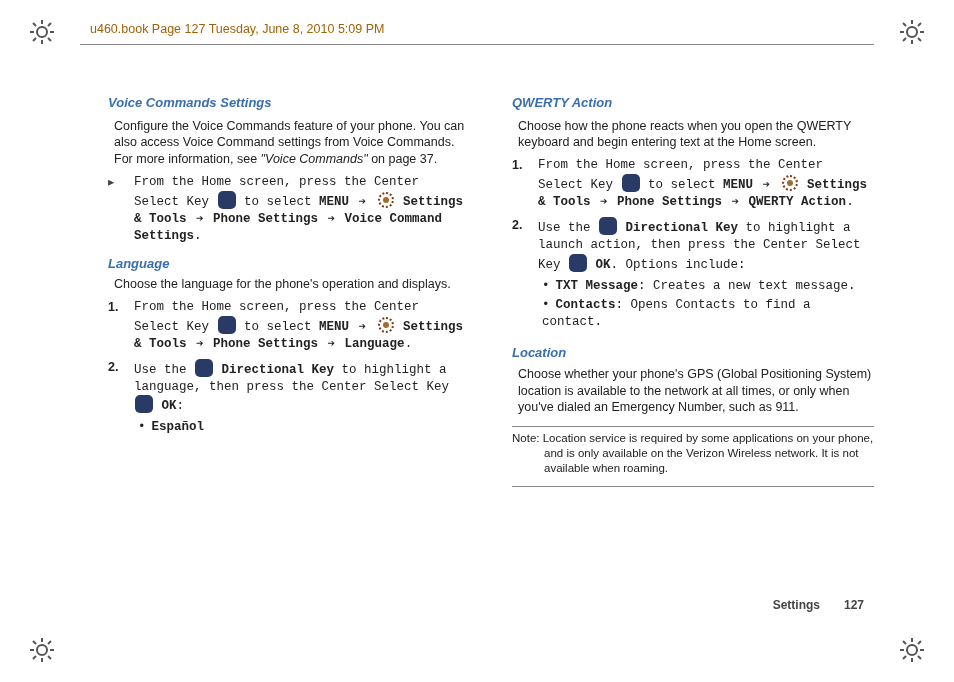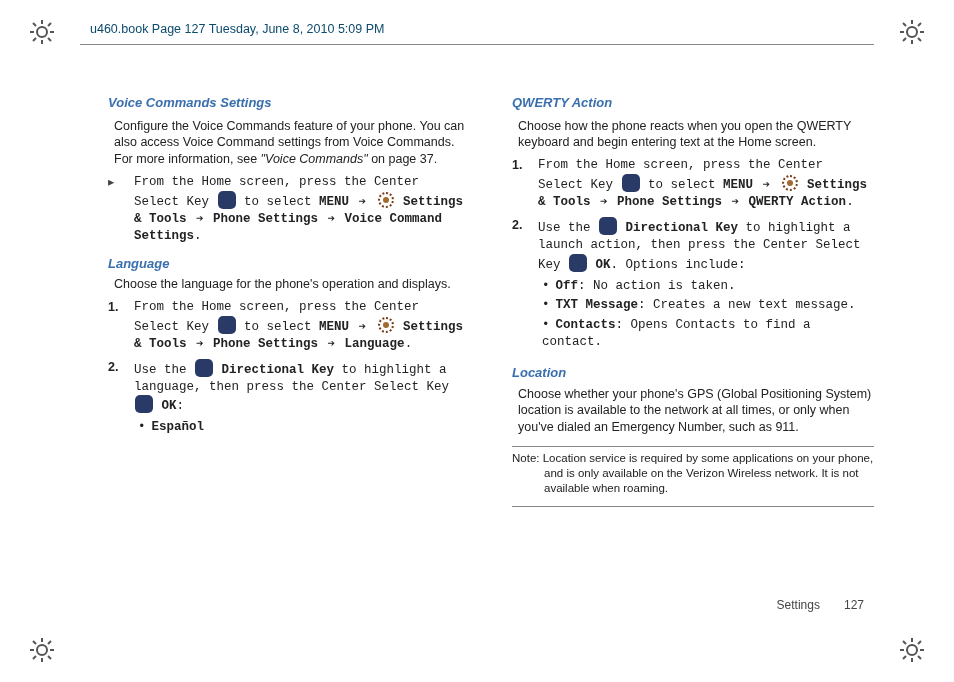--- a/index.html
+++ b/index.html
@@ -20,21 +20,21 @@
   .gear svg { width: 100%; height: 100%; }
   .gtl { top: 20px; left: 30px; }
   .gtr { top: 20px; right: 30px; }
   .gbl { bottom: 20px; left: 30px; }
   .gbr { bottom: 20px; right: 30px; }
   .page-header {
     position: absolute;
     top: 22px;
     left: 90px;
     font-size: 12.5px;
-    color: #0c4a6e;
+    color: #a16207;
   }
   .header-rule {
     position: absolute;
     top: 44px;
     left: 80px;
     right: 80px;
     border-top: 1px solid #888;
   }
   .content {
     position: absolute;
@@ -141,20 +141,21 @@
     padding-left: 32px;
     text-indent: -32px;
   }
   .note-label { font-weight: normal; }
   .footer {
     position: absolute;
     bottom: 70px;
     right: 90px;
     font-size: 12px;
     color: #444;
+    font-weight: bold;
   }
   .footer-label {
     margin-right: 24px;
   }
 </style>
 </head>
 <body>
 
 <div class="gear gtl"><svg viewBox="0 0 24 24">
       <circle cx="12" cy="12" r="5" fill="none" stroke="#555" stroke-width="2"></circle>
@@ -256,21 +257,20 @@
       <div class="step-body">
         <span>From the Home screen, press the Center Select Key </span><span class="icon-key"></span><span> to select </span><span class="bold">MENU</span><span class="arrow-sep"> ➔ </span><span class="icon-settings"></span><span class="bold"> Settings &amp; Tools</span><span class="arrow-sep"> ➔ </span><span class="bold">Phone Settings</span><span class="arrow-sep"> ➔ </span><span class="bold">QWERTY Action</span>.
       </div>
     </div>
 
     <div class="step">
       <div class="step-marker">2.</div>
       <div class="step-body">
         <span>Use the </span><span class="icon-key"></span> <span class="bold">Directional Key</span><span> to highlight a launch action, then press the Center Select Key </span><span class="icon-key"></span> <span class="bold">OK</span><span>. Options include:</span>
         <div class="opt-list">
-          <div class="opt"><span class="bold">Off</span><span>: No action is taken.</span></div>
           <div class="opt"><span class="bold">TXT Message</span><span>: Creates a new text message.</span></div>
           <div class="opt"><span class="bold">Contacts</span><span>: Opens Contacts to find a contact.</span></div>
         </div>
       </div>
     </div>
 
     <div class="sub-title">Location</div>
     <div class="para">Choose whether your phone's GPS (Global Positioning System) location is available to the network at all times, or only when you've dialed an Emergency Number, such as 911.</div>
 
     <div class="note-rule"></div>

